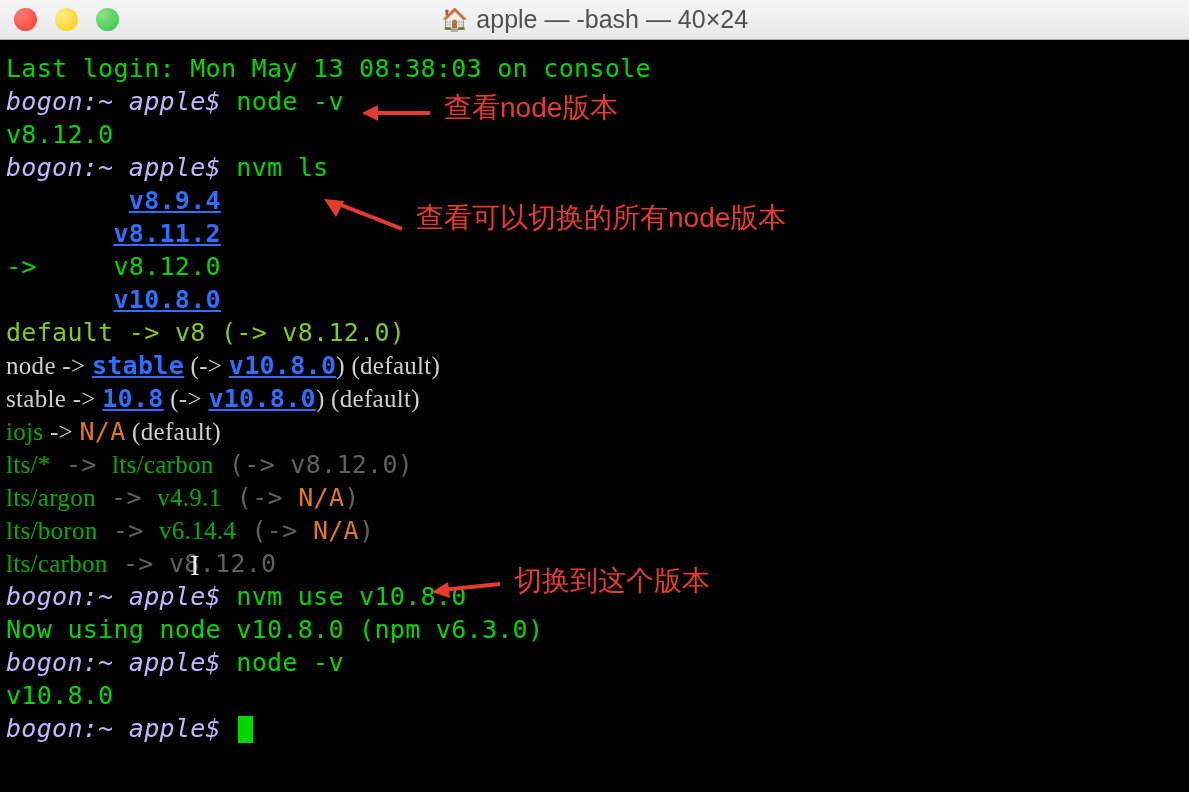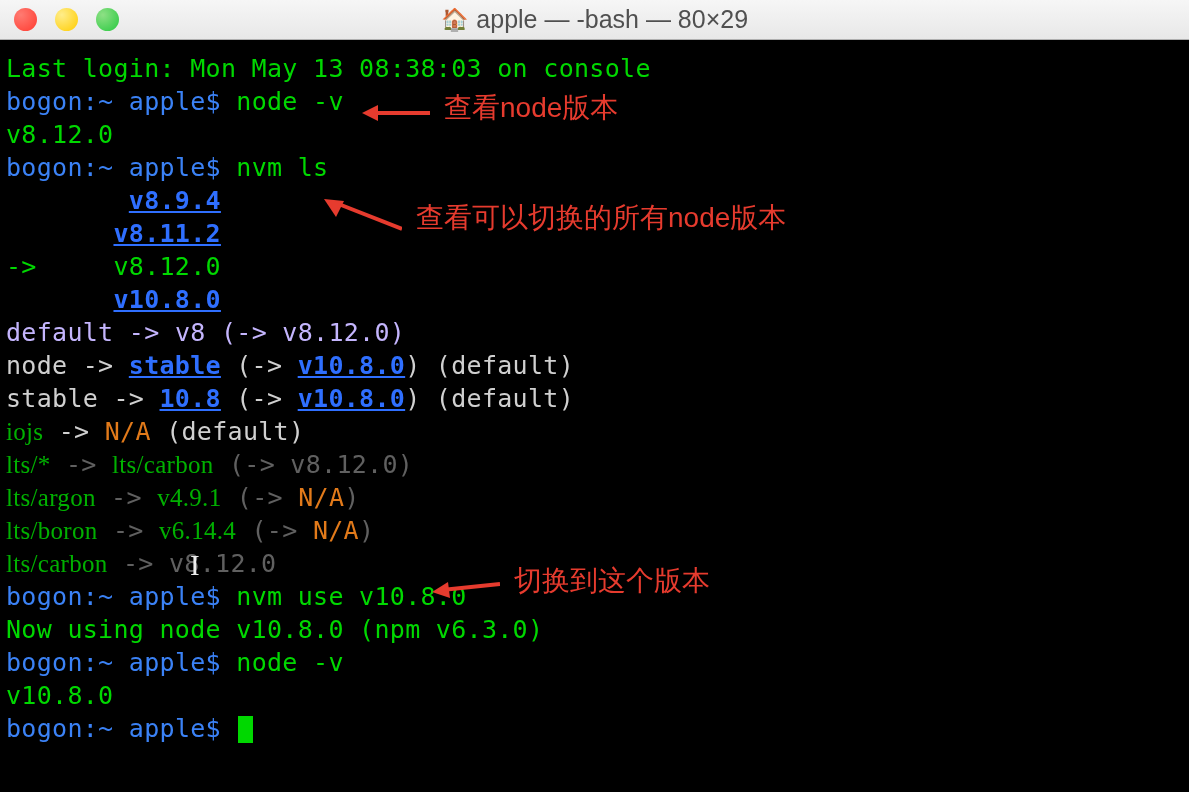--- a/index.html
+++ b/index.html
@@ -63,23 +63,23 @@
       line-height: 1.32;
       letter-spacing: 0.3px;
       position: relative;
     }
     .line {
       white-space: pre;
     }
     .c-green { color: #00d800; }
     .c-greend { color: #00b000; font-family: Liberation Serif, serif; }
     .c-bluebold { color: #2f6fff; font-weight: bold; text-decoration: underline; }
-    .c-cyan { color: #3b82f6; }
-    .c-white { color: #d0d0d0; }
-    .c-gray { color: #c4b5fd; }
+    .c-cyan { color: #c4b5fd; font-style: italic; }
+    .c-white { color: #d0d0d0; font-family: Liberation Serif, serif; }
+    .c-gray { color: #84cc16; }
     .c-darkgray { color: #606060; }
     .c-orange { color: #e27a1a; font-weight: normal; }
     .block-cursor {
       display: inline-block;
       width: 15px;
       height: 27px;
       background: #00d800;
       vertical-align: text-bottom;
       margin-left: 2px;
     }
@@ -113,21 +113,21 @@
 <div class="terminal-window">
 
   <div class="titlebar">
     <div class="traffic-lights">
       <div class="traffic-light traffic-red"></div>
       <div class="traffic-light traffic-yellow"></div>
       <div class="traffic-light traffic-green"></div>
     </div>
     <div class="title-center">
       <span class="home-icon">🏠</span>
-      <span>apple — -bash — 80×29</span>
+      <span>apple — -bash — 40×24</span>
     </div>
   </div>
 
   <div class="terminal-body">
 
     <div class="line"><span class="c-green">Last login: Mon May 13 08:38:03 on console</span></div>
 
     <div class="line"><span class="c-cyan">bogon</span><span class="c-cyan">:~ </span><span class="c-cyan">apple</span><span class="c-cyan">$ </span><span class="c-green">node -v</span></div>
 
     <div class="line"><span class="c-green">v8.12.0</span></div>

